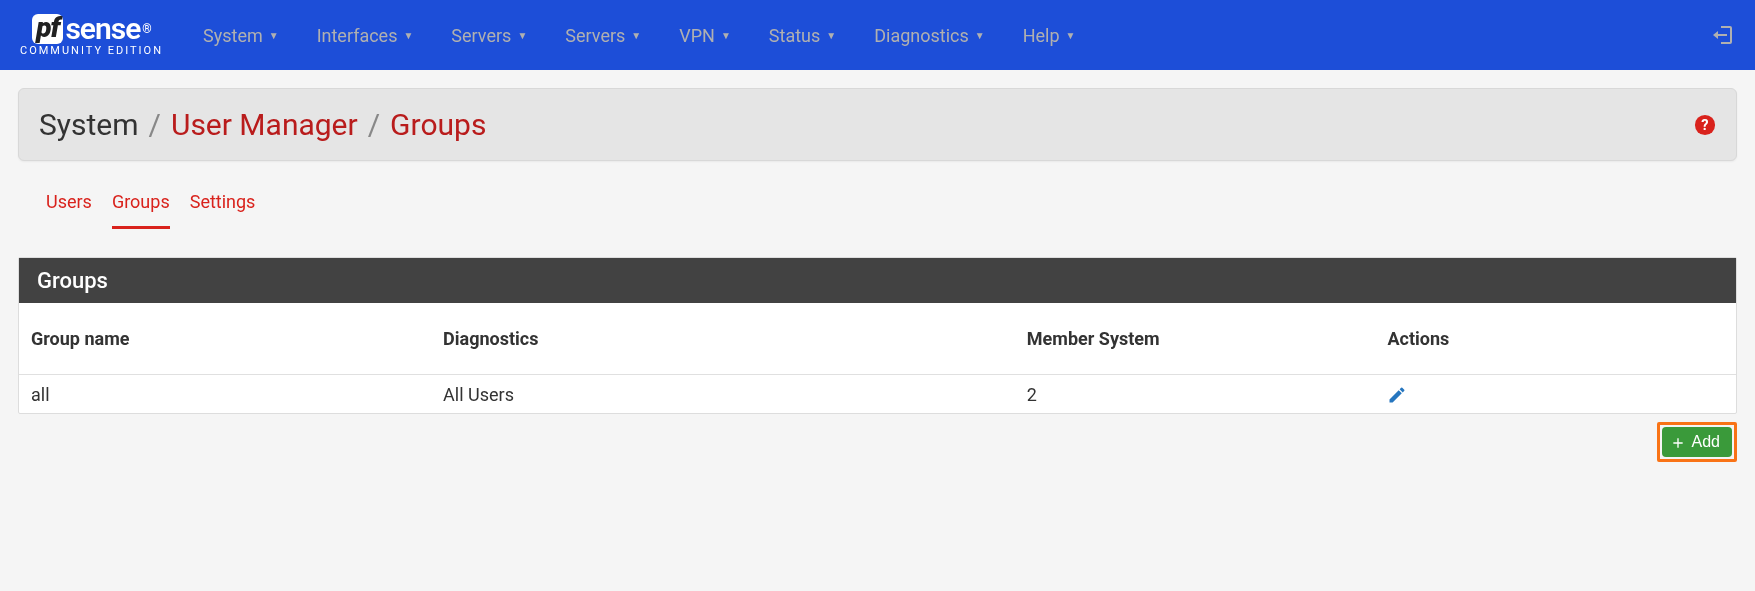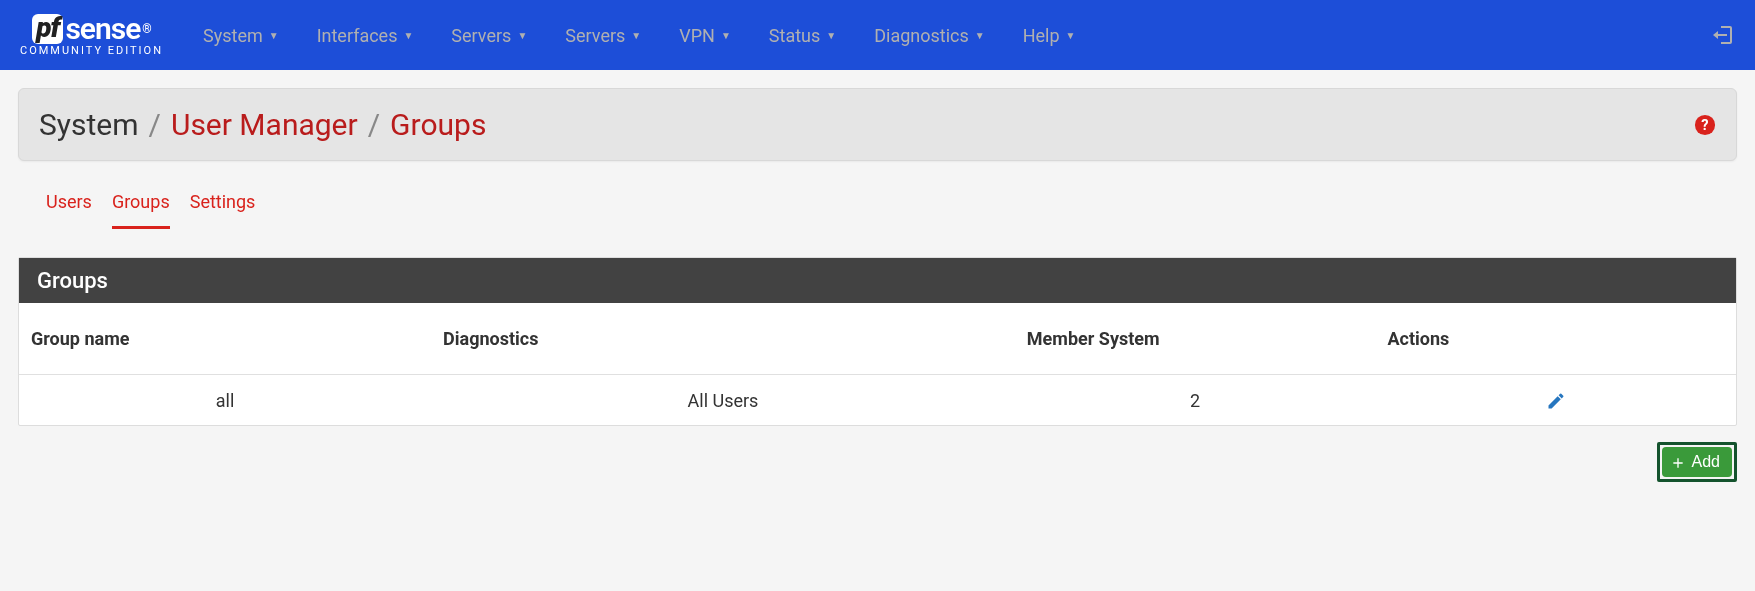--- a/index.html
+++ b/index.html
@@ -128,41 +128,39 @@
     border-collapse: collapse;
   }
   table.groups th {
     text-align: left;
     font-weight: 700;
     font-size: 18px;
     padding: 25px 12px;
     border-bottom: 1px solid #e0e0e0;
   }
   table.groups td {
-    padding: 14px 12px;
+    padding: 8px 12px;
     border-top: 1px solid #eee;
     font-size: 18px;
-    text-align: center;
   }
   .col-name { width: 24%; }
   .col-desc { width: 34%; }
   .col-count { width: 21%; }
   .col-actions { width: 21%; }
   .edit-icon { color: #2676bf; cursor: pointer; }
   
   .add-row {
     display: flex;
     justify-content: flex-end;
     margin-top: 8px;
   }
   .add-btn-wrap {
-    border: 3px solid #14532d;
+    border: 3px solid #f97316;
     padding: 2px;
     border-radius: 2px;
-    margin-top: 8px;
   }
   .add-btn {
     background: #3a9a3a;
     color: #fff;
     border: none;
     padding: 6px 12px 6px 8px;
     font-size: 16px;
     border-radius: 4px;
     display: flex;
     align-items: center;

